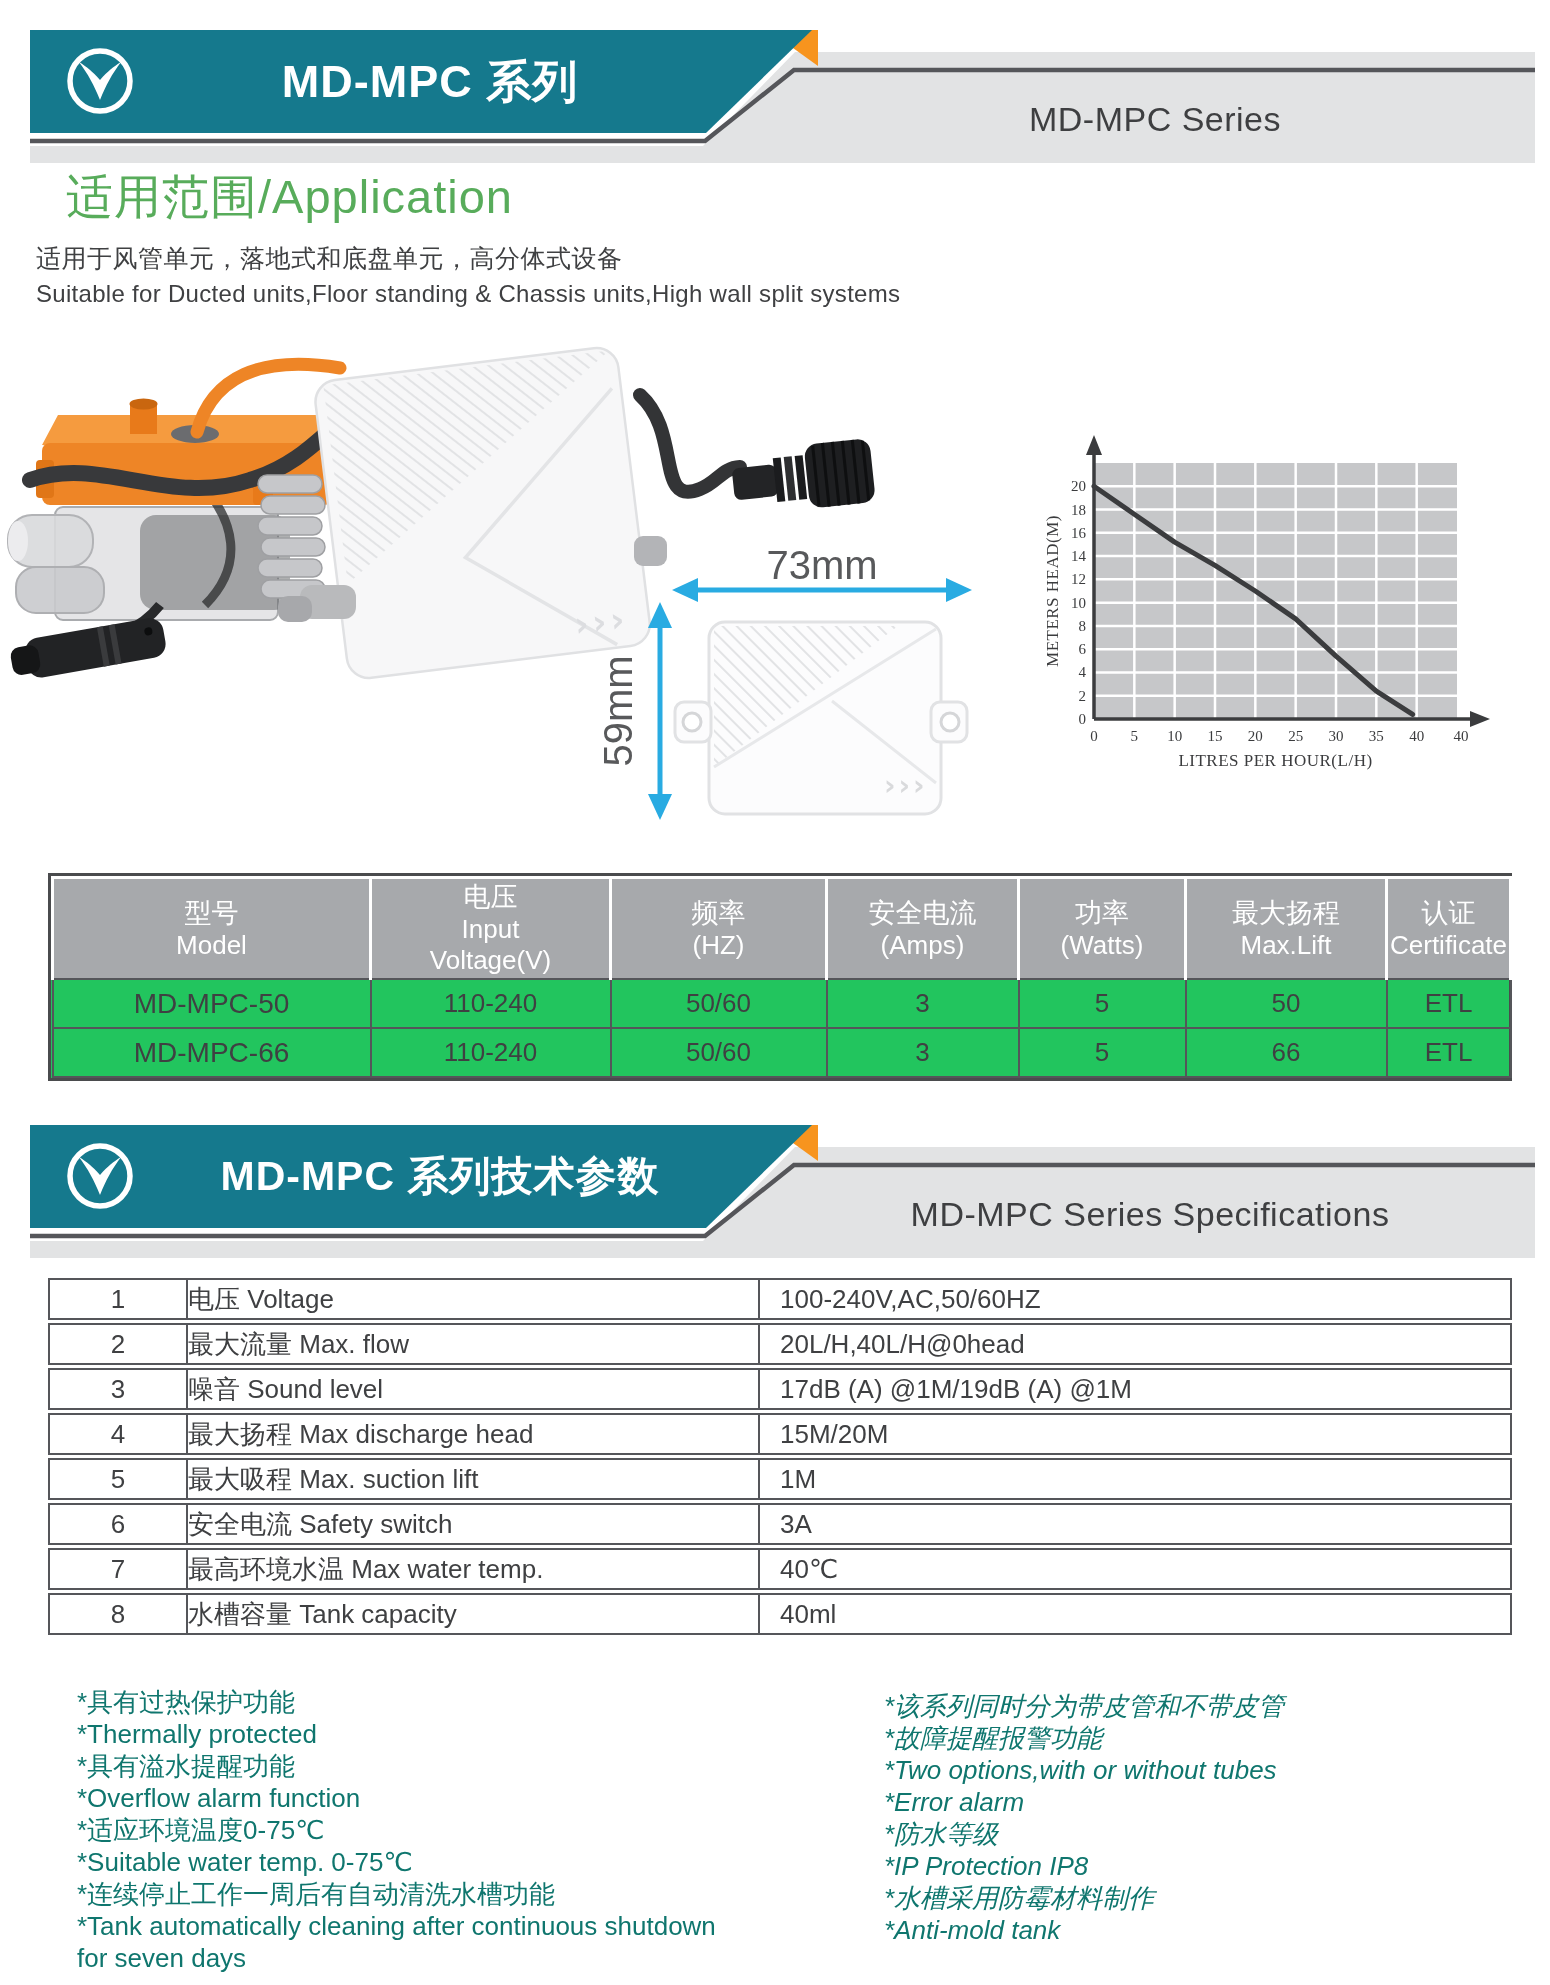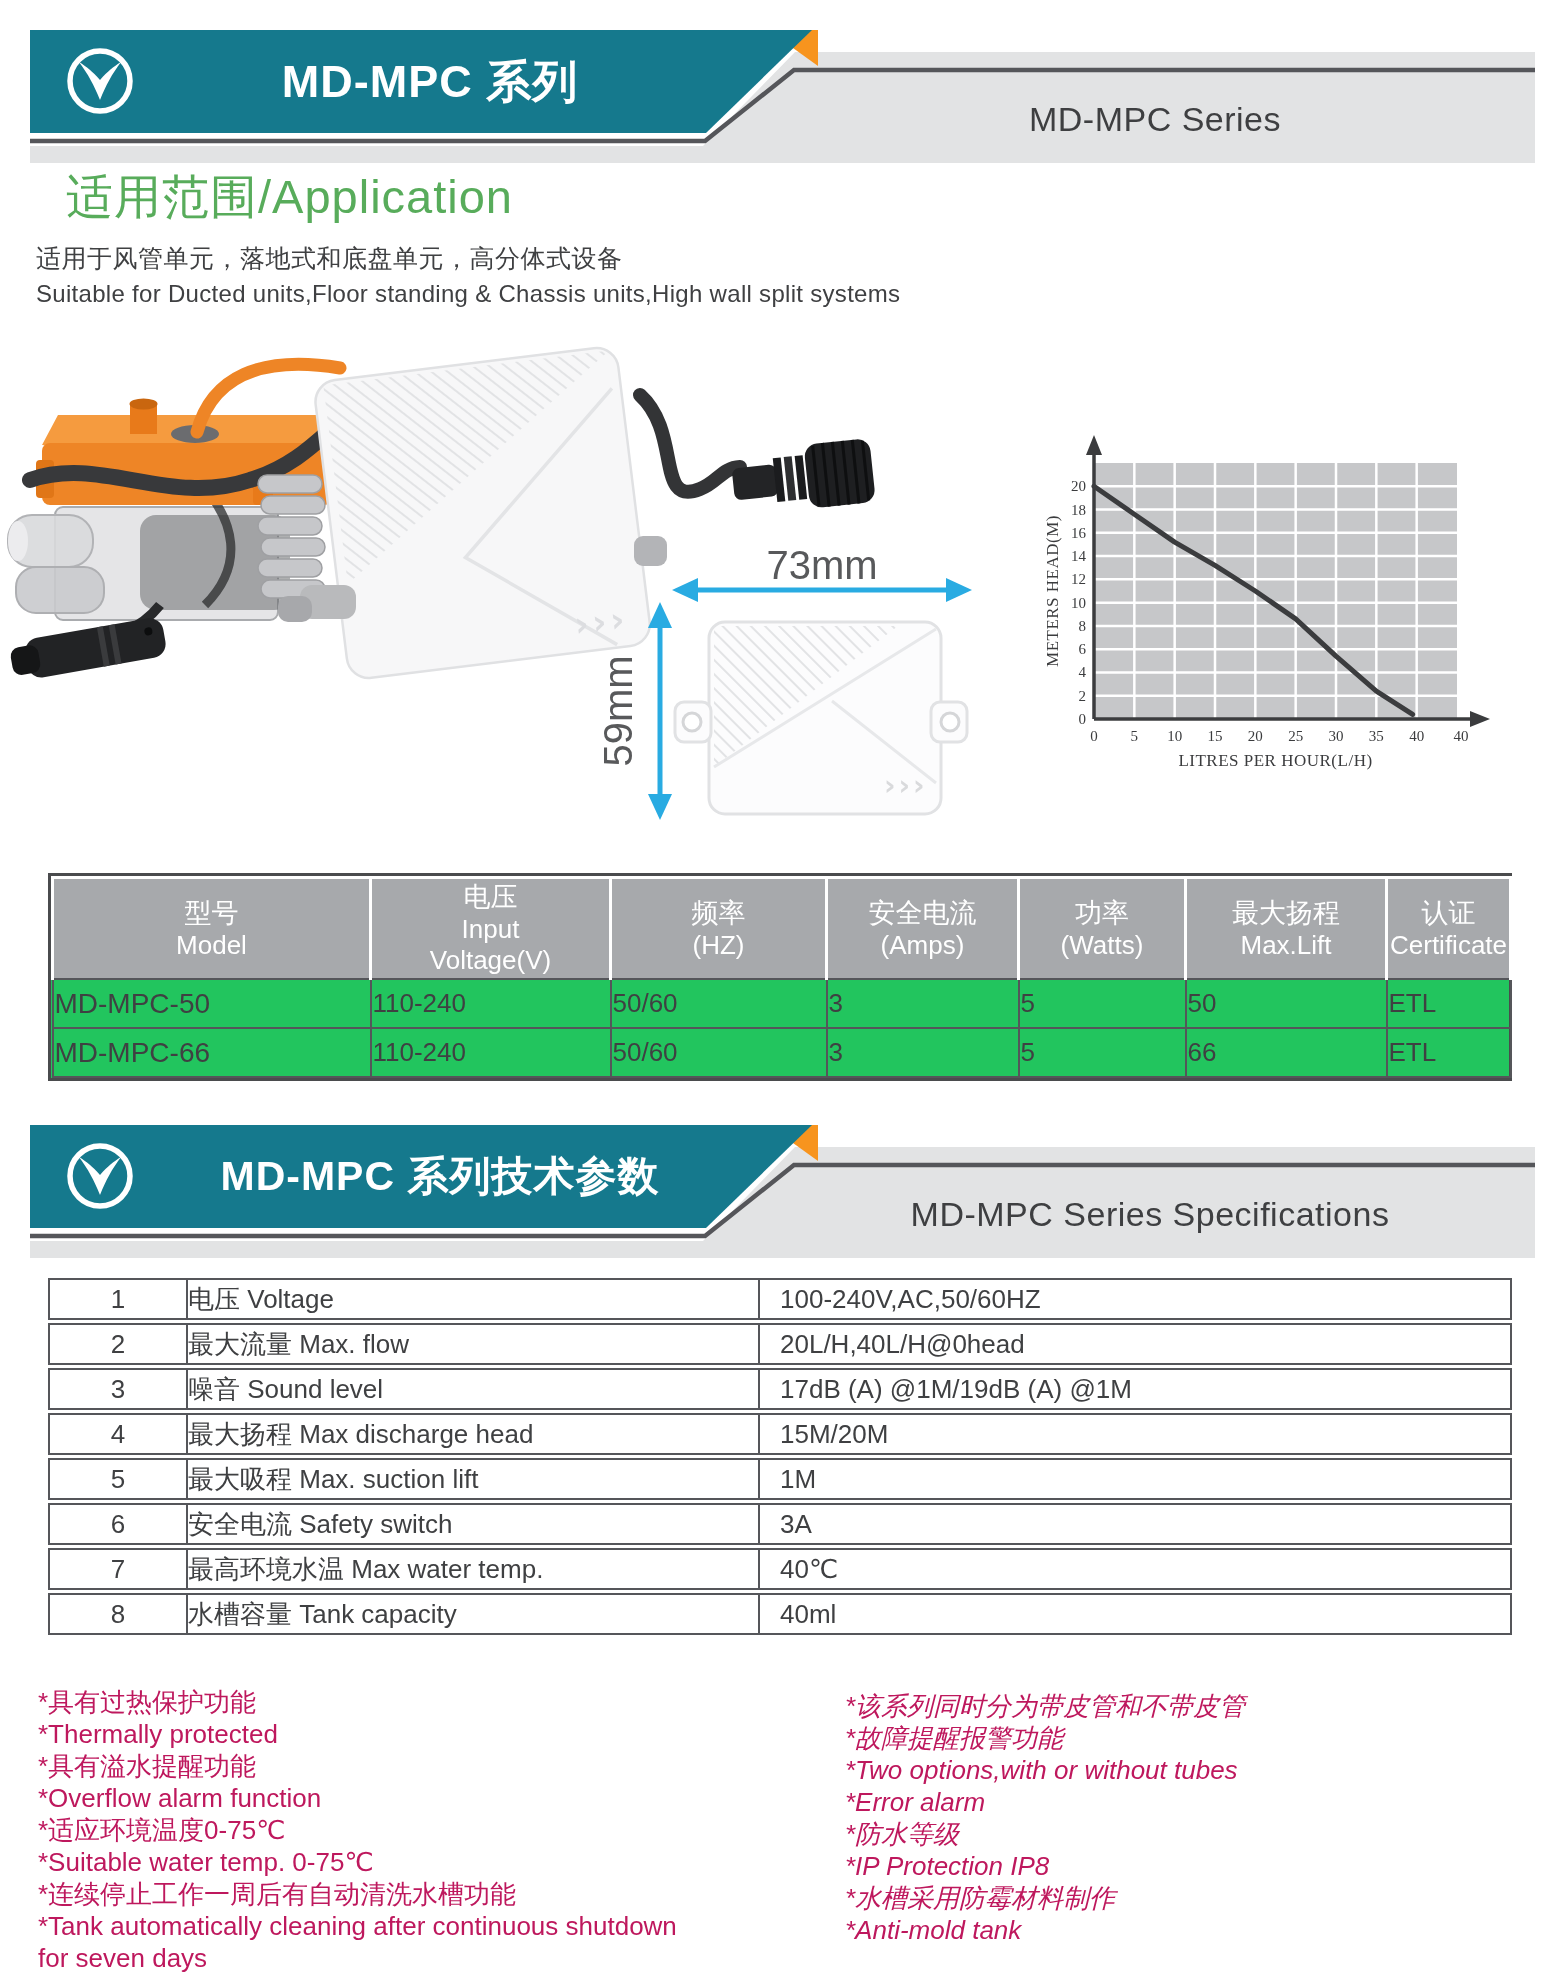--- a/index.html
+++ b/index.html
@@ -21,30 +21,30 @@
   .chev{font-weight:bold;font-family:"DejaVu Sans",sans-serif;}
   .tick{font:15px "Liberation Serif","DejaVu Serif",serif;fill:#3b3c3e;}
   .axis-label{font:17px "Liberation Serif","DejaVu Serif",serif;fill:#3b3c3e;letter-spacing:0.5px;}
   
   .table1-wrap{position:absolute;left:48px;top:873px;width:1464px;border:3px solid #4a4b4d;background:#22c55e;box-sizing:border-box;}
   .table1-wrap table{width:100%;border-collapse:collapse;table-layout:fixed;}
   .table1-wrap th{background:#a7a9ac;border:3px solid #ffffff;border-bottom:2px solid #55565a;
                   height:84px;vertical-align:middle;padding:2px;font-weight:normal;}
   .th-zh{font-size:27px;color:#fff;line-height:33px;text-align:center;}
   .th-en{font-size:26px;color:#fff;line-height:31px;text-align:center;max-width:170px;margin:0 auto;}
-  .table1-wrap td{border:2px solid #55565a;height:45px;font-size:26px;color:#3f4042;}
+  .table1-wrap td{border:2px solid #55565a;height:45px;text-align:center;font-size:26px;color:#3f4042;}
   .table1-wrap td.model{font-size:28px;}
   
   .table2{position:absolute;left:48px;top:1278px;width:1464px;box-sizing:border-box;}
   .t2-row{display:flex;height:42px;border:2px solid #55565a;margin-bottom:3px;box-sizing:border-box;background:#fff;}
   .t2-no{width:138px;border-right:2px solid #55565a;display:flex;align-items:center;justify-content:center;font-size:26px;box-sizing:border-box;}
   .t2-label{width:572px;border-right:2px solid #55565a;display:flex;align-items:center;font-size:26px;box-sizing:border-box;}
   .t2-value{flex:1;display:flex;align-items:center;padding-left:20px;font-size:26px;box-sizing:border-box;}
   
-  .fn-col{position:absolute;font-size:26px;line-height:32px;color:#be185d;}
+  .fn-col{position:absolute;font-size:26px;line-height:32px;color:#0f766e;margin-left:39px;}
   .fn-left{left:38px;top:1686px;width:640px;}
   .fn-right{left:845px;top:1690px;width:670px;font-style:italic;}
 </style>
 </head>
 <body>
 
 <div class="page">
 
   <svg class="banner" style="top:0" viewBox="0 0 1550 175">
     <polygon points="30,146 703,146 795,52 1535,52 1535,163 30,163" fill="#e2e3e4"></polygon>

